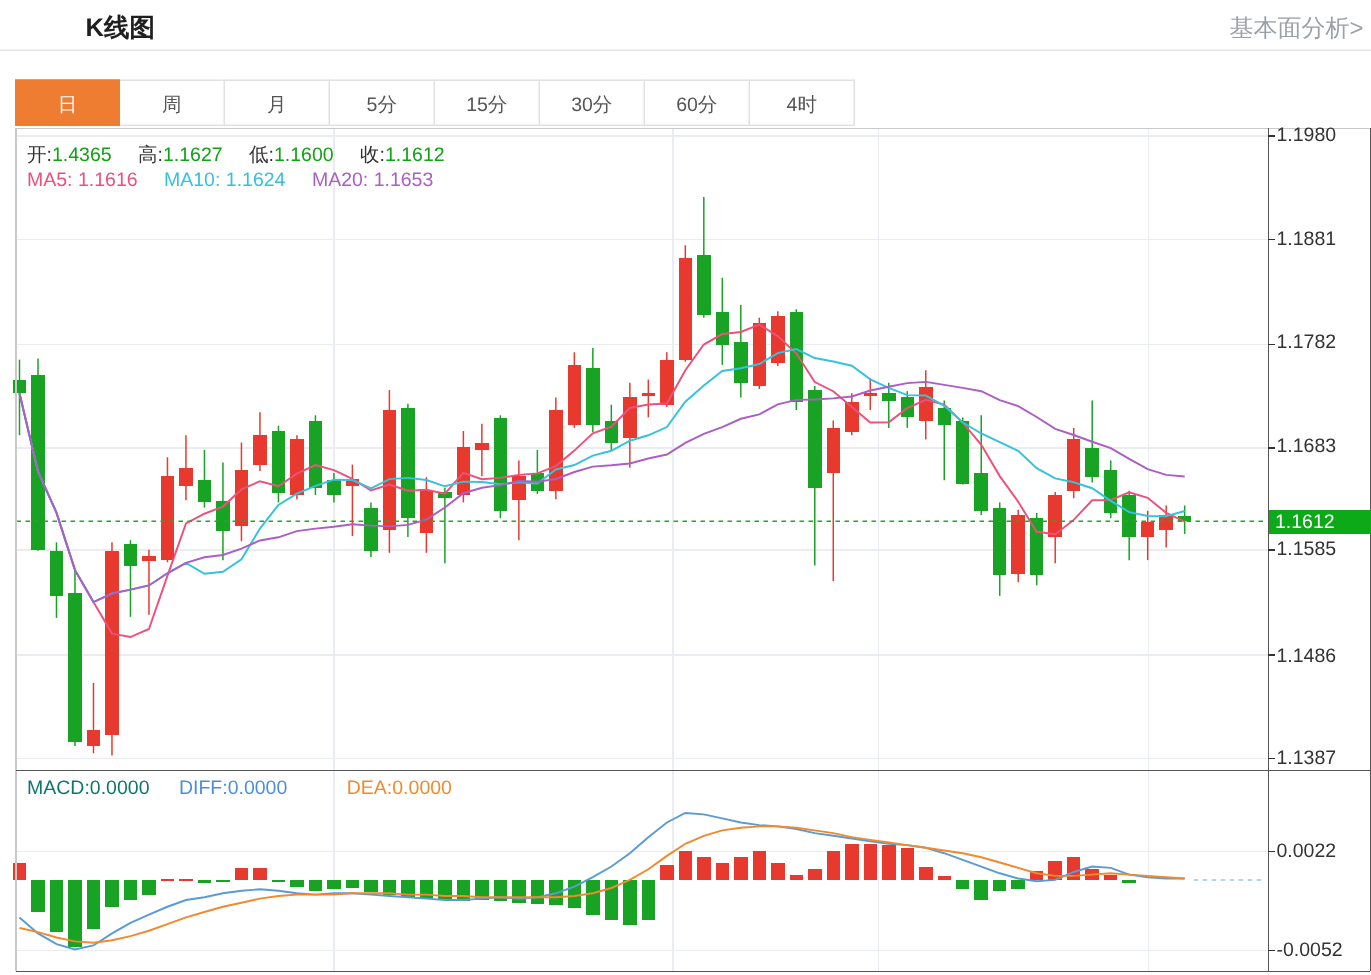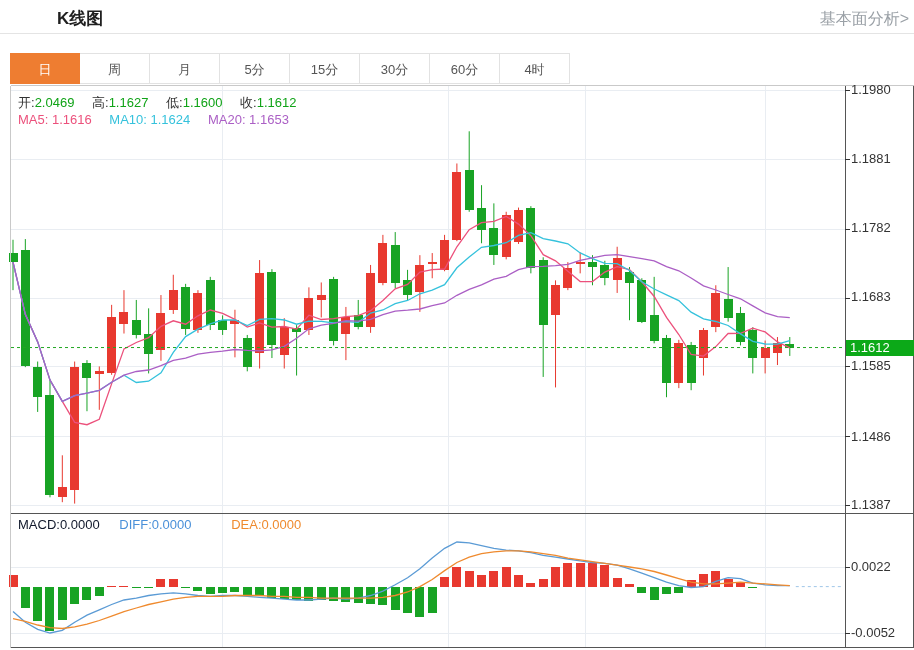--- a/index.html
+++ b/index.html
@@ -18,21 +18,21 @@
   .tab.active{background:#ee7d31;border-color:#ee7d31;color:#fff;}
   
   .ohlc-row{left:18px;top:94px;font-size:13px;z-index:3;white-space:nowrap;}
   .ohlc-row .lb{color:#333;}
   .ohlc-row .val{color:#10a317;margin-right:14px;}
   .ma-row{left:18px;top:112px;font-size:13px;z-index:3;white-space:nowrap;}
   .ma-row span{margin-right:14px;text-align:right;}
   .ma5{color:#ec517c;} .ma10{color:#35c2dc;} .ma20{color:#ab5fc5;}
   .macd-row{left:18px;top:517px;font-size:13px;z-index:3;white-space:nowrap;}
   .macd-row span{margin-right:16px;}
-  .macd-v{color:#0f172a;} .diff-v{color:#4a90d9;text-align:center;} .dea-v{color:#ef8a2e;margin-left:20px;}
+  .macd-v{color:#0f766e;} .diff-v{color:#4a90d9;text-align:center;} .dea-v{color:#ef8a2e;margin-left:20px;}
   
   .axlabel{left:851px;width:60px;font-size:13px;color:#333;z-index:3;}
   .price-tag{left:846px;top:340px;width:64px;height:16px;line-height:16px;background:#0ca918;
              color:#fff;font-size:13px;padding-left:4px;z-index:4;}
   svg{position:absolute;left:0;top:0;z-index:1;}
 </style>
 </head>
 <body>
 
 <div class="abs header">
@@ -280,21 +280,21 @@
       <line x1="845" y1="298.5" x2="850" y2="298.5" stroke="#333" shape-rendering="crispEdges"></line>
       <line x1="845" y1="366.5" x2="850" y2="366.5" stroke="#333" shape-rendering="crispEdges"></line>
       <line x1="845" y1="436.5" x2="850" y2="436.5" stroke="#333" shape-rendering="crispEdges"></line>
       <line x1="845" y1="505.5" x2="850" y2="505.5" stroke="#333" shape-rendering="crispEdges"></line>
       <line x1="845" y1="567.5" x2="850" y2="567.5" stroke="#333" shape-rendering="crispEdges"></line>
       <line x1="845" y1="633.5" x2="850" y2="633.5" stroke="#333" shape-rendering="crispEdges"></line>
     </g>
   </svg>
 
 <div class="abs ohlc-row">
-  <span class="lb">开:</span><span class="val">2.0469</span>
+  <span class="lb">开:</span><span class="val">1.4365</span>
   <span class="lb">高:</span><span class="val">1.1627</span>
   <span class="lb">低:</span><span class="val">1.1600</span>
   <span class="lb">收:</span><span class="val">1.1612</span>
 </div>
 
 <div class="abs ma-row">
   <span class="ma5">MA5: 1.1616</span>
   <span class="ma10">MA10: 1.1624</span>
   <span class="ma20">MA20: 1.1653</span>
 </div>

